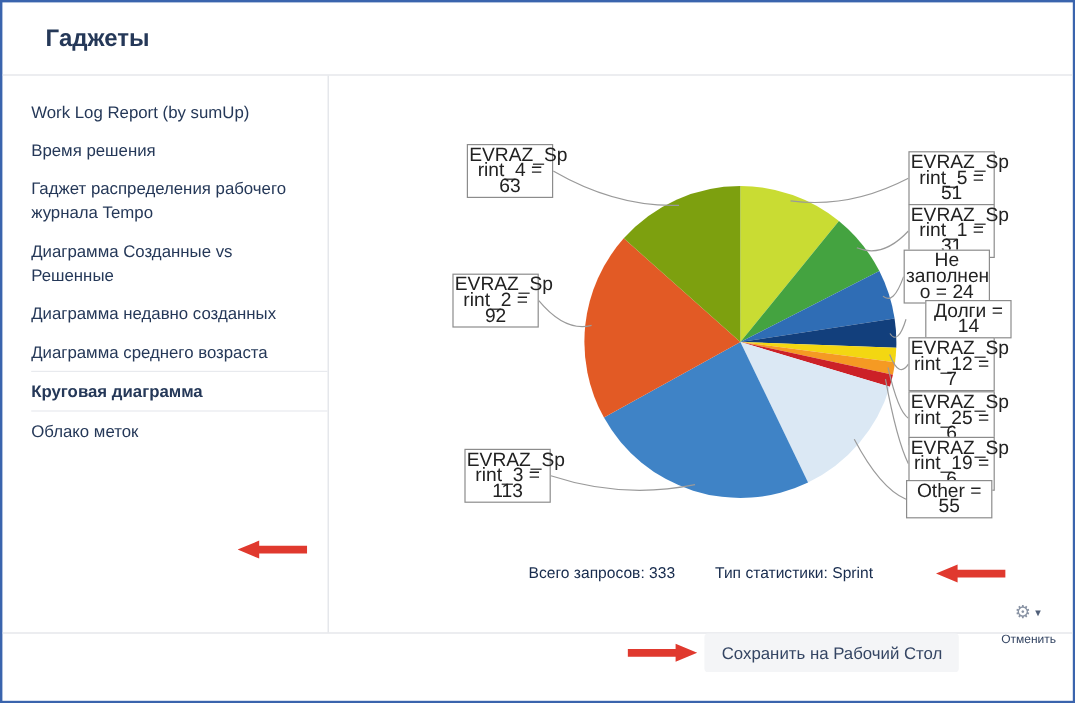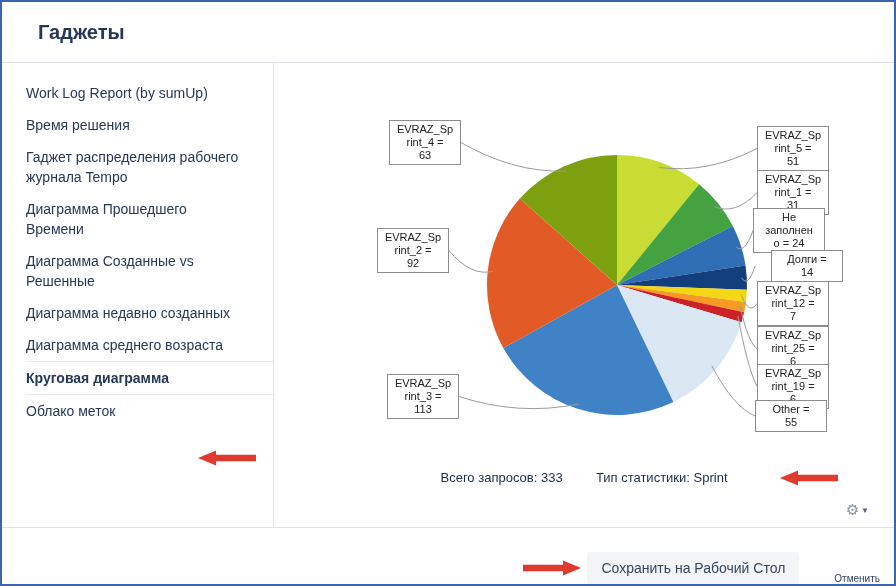--- a/index.html
+++ b/index.html
@@ -9,32 +9,32 @@
             display:flex; align-items:center; padding:0 36px; }
   .title  { font-size:20px; font-weight:600; color:#253858; }
   .main   { display:flex; height:464px; }
   .sidebar { width:272px; box-sizing:border-box; border-right:1px solid #dfe1e6;
              padding:14px 0 0 24px; }
   .side-item { font-size:14px; line-height:20px; color:#253858; padding:6px 26px 6px 0; cursor:pointer; }
   .side-item.selected { font-weight:bold; border-top:1px solid #e8eaee; border-bottom:1px solid #e8eaee; }
   .chart-area { position:relative; flex:1; }
   #pie-svg { position:absolute; left:0; top:0; }
   .pie-label { position:absolute; background:#fff; border:1px solid #8c8c8c; box-sizing:border-box;
-               font-size:11px; line-height:13px; text-align:center; color:#222;
+               font-size:16px; line-height:13px; text-align:center; color:#222;
                padding:2px 1px; white-space:pre-line; }
   .stats { position:absolute; left:0; right:0; top:407px; text-align:center;
            font-size:13px; color:#172b4d; }
   .stats b { font-weight:normal;margin-top:48px; }
   .stats .sp { display:inline-block; width:26px; }
   .gear-wrap { position:absolute; right:25px; bottom:8px; display:flex; align-items:center;
                gap:2px; cursor:pointer; color:#8993a4; }
   .gear { font-size:15px; }
   .caret { font-size:8px; color:#505f79; }
   .footer { height:57px; box-sizing:border-box; border-top:1px solid #dfe1e6;
-            display:flex; align-items:flex-end; justify-content:flex-end; gap:18px; padding:0 14px; }
+            display:flex; align-items:flex-start; justify-content:flex-end; gap:18px; padding:0 14px; }
   .save-group { display:flex; align-items:center; gap:6px; }
   .save-btn { background:#f4f5f7; border:none; border-radius:3px; color:#344563;
               font-size:14px; padding:8px 14px; font-family:inherit; cursor:pointer; }
   .cancel-link { color:#344563; font-size:10px; text-decoration:none; cursor:pointer;margin-left:17px; }
   .annot { position:absolute; }
   #arrow-sidebar { left:196px; top:448px; }
   #arrow-stats { left:506px; top:407px; }
 </style>
 </head>
 <body>
@@ -43,21 +43,20 @@
 
   <div class="header">
     <div class="title">Гаджеты</div>
   </div>
 
   <div class="main">
     <nav class="sidebar" id="sidebar">
         <div class="side-item">Work Log Report (by sumUp)</div>
         <div class="side-item">Время решения</div>
         <div class="side-item">Гаджет распределения рабочего журнала Tempo</div>
-        <div class="side-item">Диаграмма Прошедшего Времени</div>
         <div class="side-item">Диаграмма Созданные vs Решенные</div>
         <div class="side-item">Диаграмма недавно созданных</div>
         <div class="side-item">Диаграмма среднего возраста</div>
         <div class="side-item selected">Круговая диаграмма</div>
         <div class="side-item">Облако меток</div>
       </nav>
 
     <div class="chart-area" id="chart-area">
       <svg id="pie-svg" width="666" height="464" viewBox="0 0 666 464">
           <path d="M 343 222 L 343.0 92.0 A 130 130 0 0 1 425.1 121.2 Z" fill="#c9dc33"></path>

